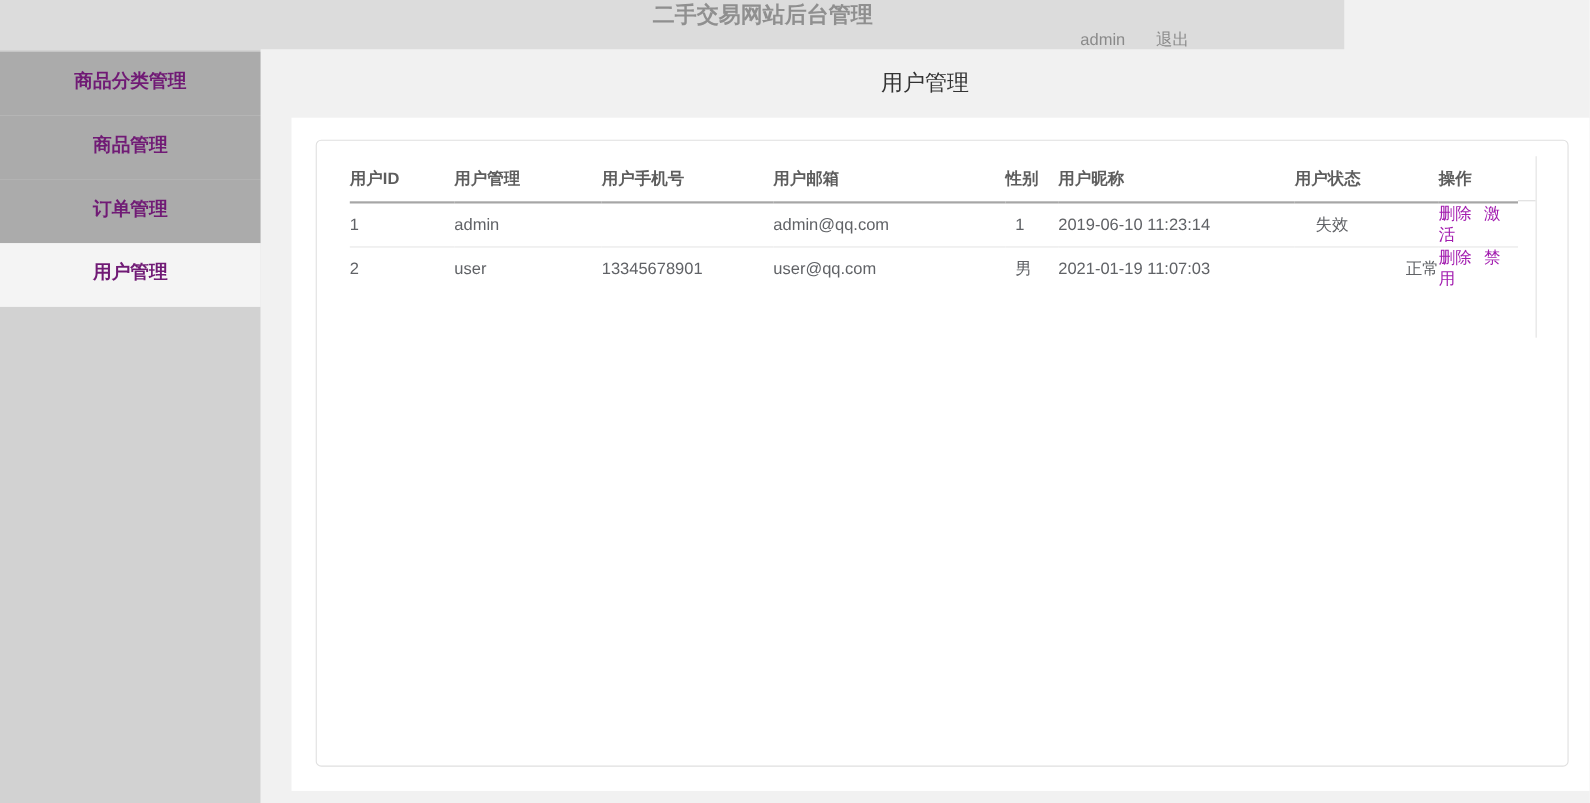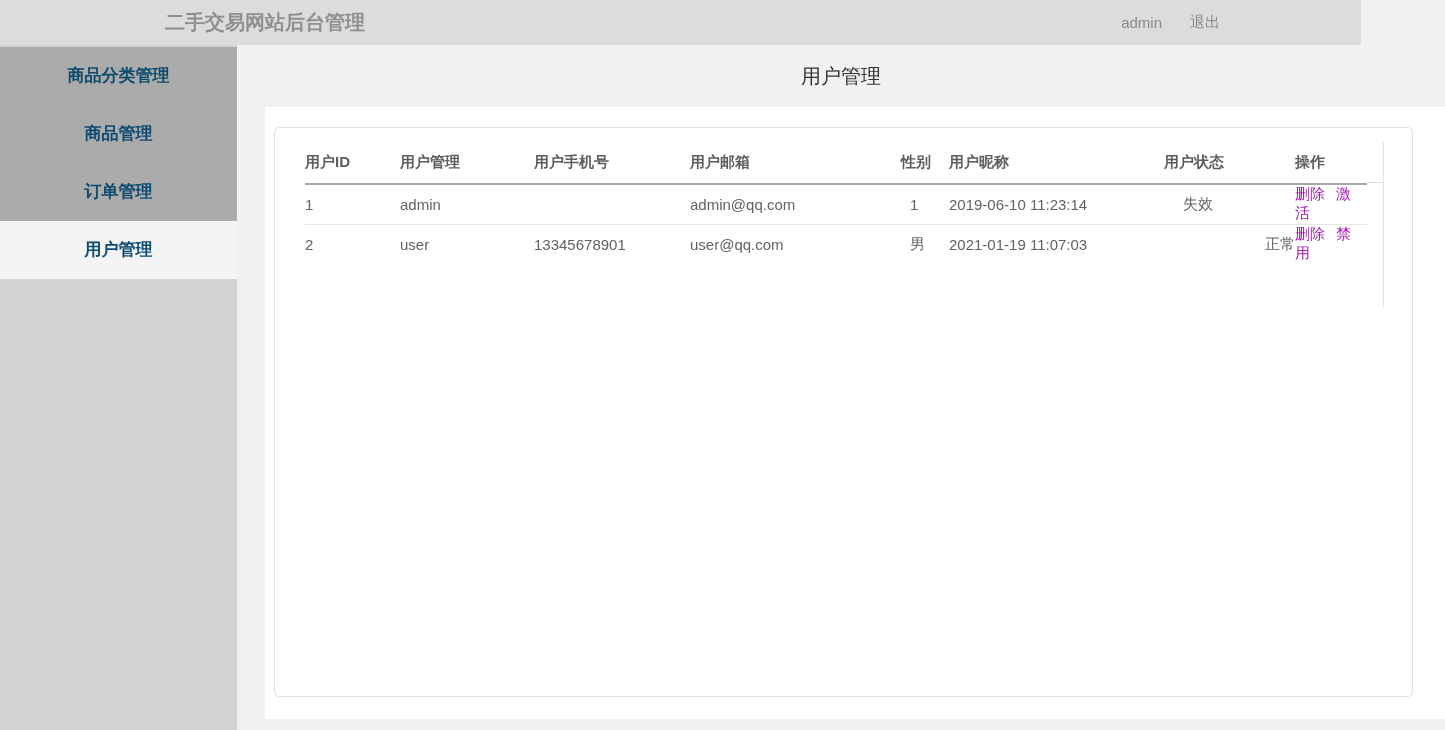--- a/index.html
+++ b/index.html
@@ -1,40 +1,40 @@
 <!DOCTYPE html>
 <html><head>
 <meta charset="utf-8">
 <style>
   * { margin:0; padding:0; box-sizing:border-box; }
   html,body { width:1445px; height:730px; overflow:hidden;
     font-family:"Liberation Sans", sans-serif; background:#f1f1f1; }
 
   
-  .topbar { position:absolute; left:0; top:0; width:1361px; height:45px;
-    background:#dcdcdc; display:flex; align-items:center; }
+  .topbar { position:absolute; left:0; top:0; width:1222px; height:45px;
+    background:#dcdcdc; display:flex; align-items:center;flex-direction:column; }
   .topbar-title { padding-left:165px; font-size:20px; font-weight:bold; color:#8f8f8f; }
   .topbar-right { margin-left:auto; padding-right:141px; display:flex; gap:28px;
     font-size:15px; color:#8a8a8a; align-items:center; }
   .topbar-right .logout { cursor:pointer; }
 
   
   .sidebar { position:absolute; left:0; top:45px; width:237px; height:685px;
     background:#d2d2d2; padding-top:2px; }
   .menu-item { height:58px; line-height:58px; text-align:center;
-    background:#ababab; font-size:17px; font-weight:bold; color:#0c4a6e; cursor:pointer; }
+    background:#ababab; font-size:17px; font-weight:bold; color:#701a75; cursor:pointer;font-family:Liberation Mono, monospace; }
   .menu-item.active { background:#f4f4f4; }
 
   
   .main { position:absolute; left:237px; top:45px; width:1208px; height:685px;
     background:#f1f1f1; }
   .page-title { height:62px; line-height:62px; text-align:center;
     font-size:20px; color:#333; }
   .panel { position:absolute; left:28px; top:62px; right:0; bottom:11px; background:#fff; }
-  .card { position:absolute; left:9px; top:20px; width:1139px; height:570px;
+  .card { position:absolute; left:22px; top:20px; width:1139px; height:570px;
     background:#fff; border:1px solid #e0e0e0; border-radius:5px; }
 
   
   .table-wrap { position:relative; margin:14px 0 0 30px; width:1078px; }
   table { border-collapse:collapse; table-layout:fixed; width:1062px; }
   th { text-align:left; font-size:15px; font-weight:bold; color:#5d5d5d;
     height:42px; vertical-align:middle; border-bottom:2px solid #a6a6a6; }
   td { text-align:left; font-size:15px; color:#606266; height:40px; vertical-align:middle; }
   tbody tr.bordered td { border-bottom:1px solid #e6e6e6; }
   .gutter-line { position:absolute; left:1062px; top:0; width:16px; height:41px;

